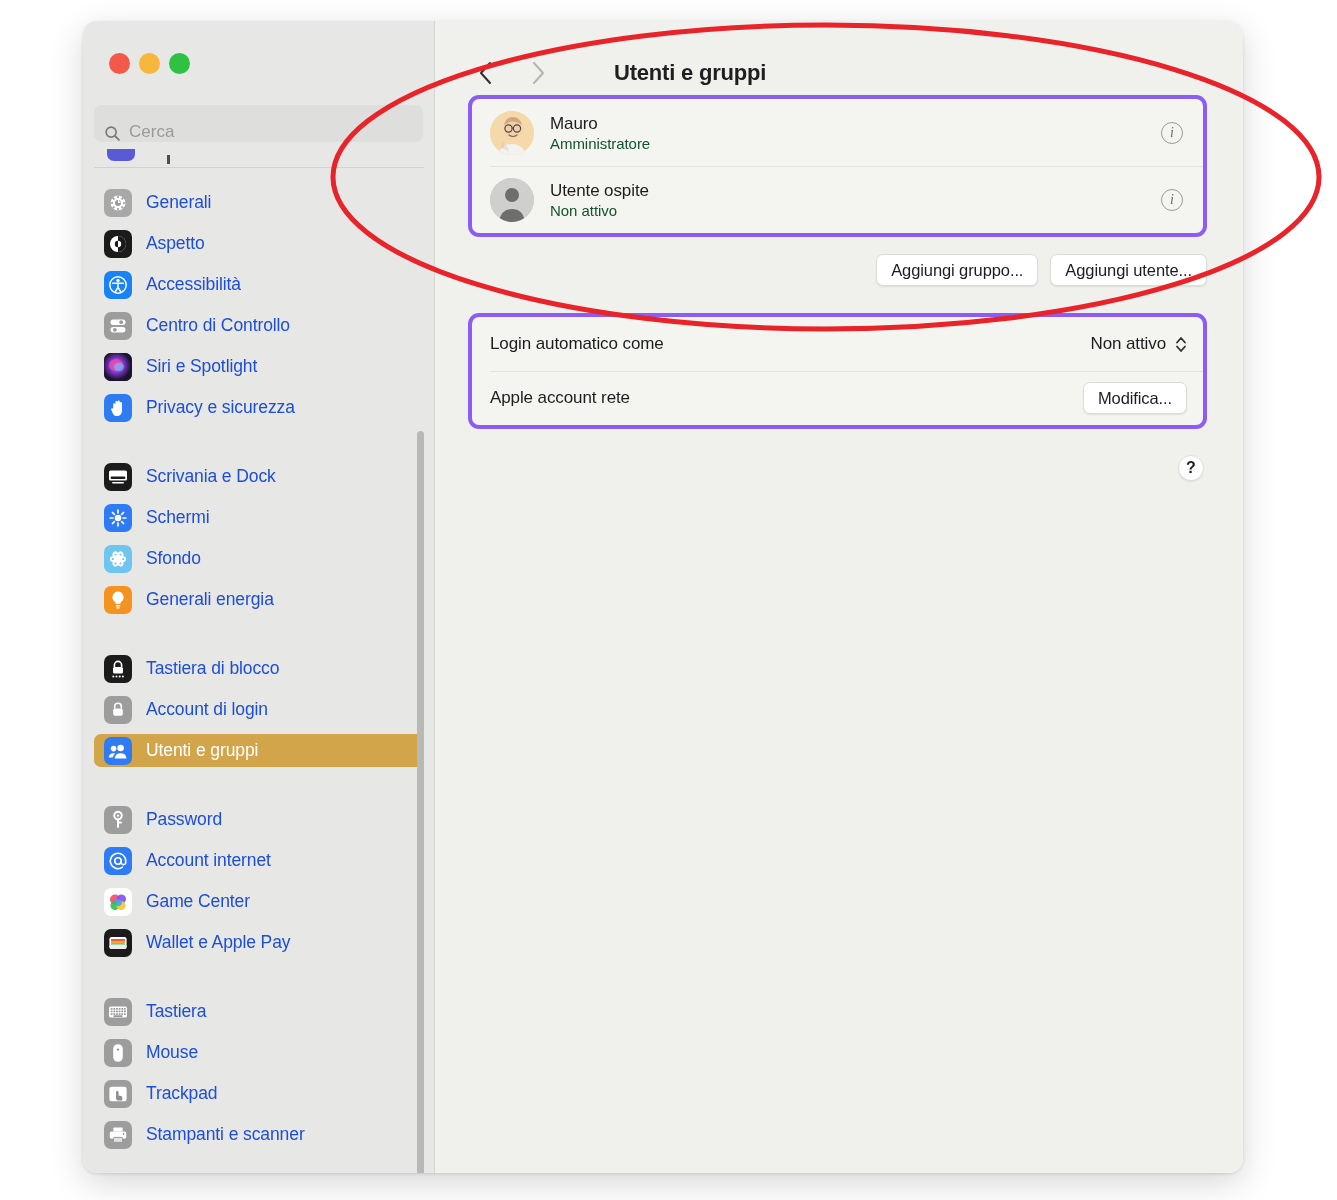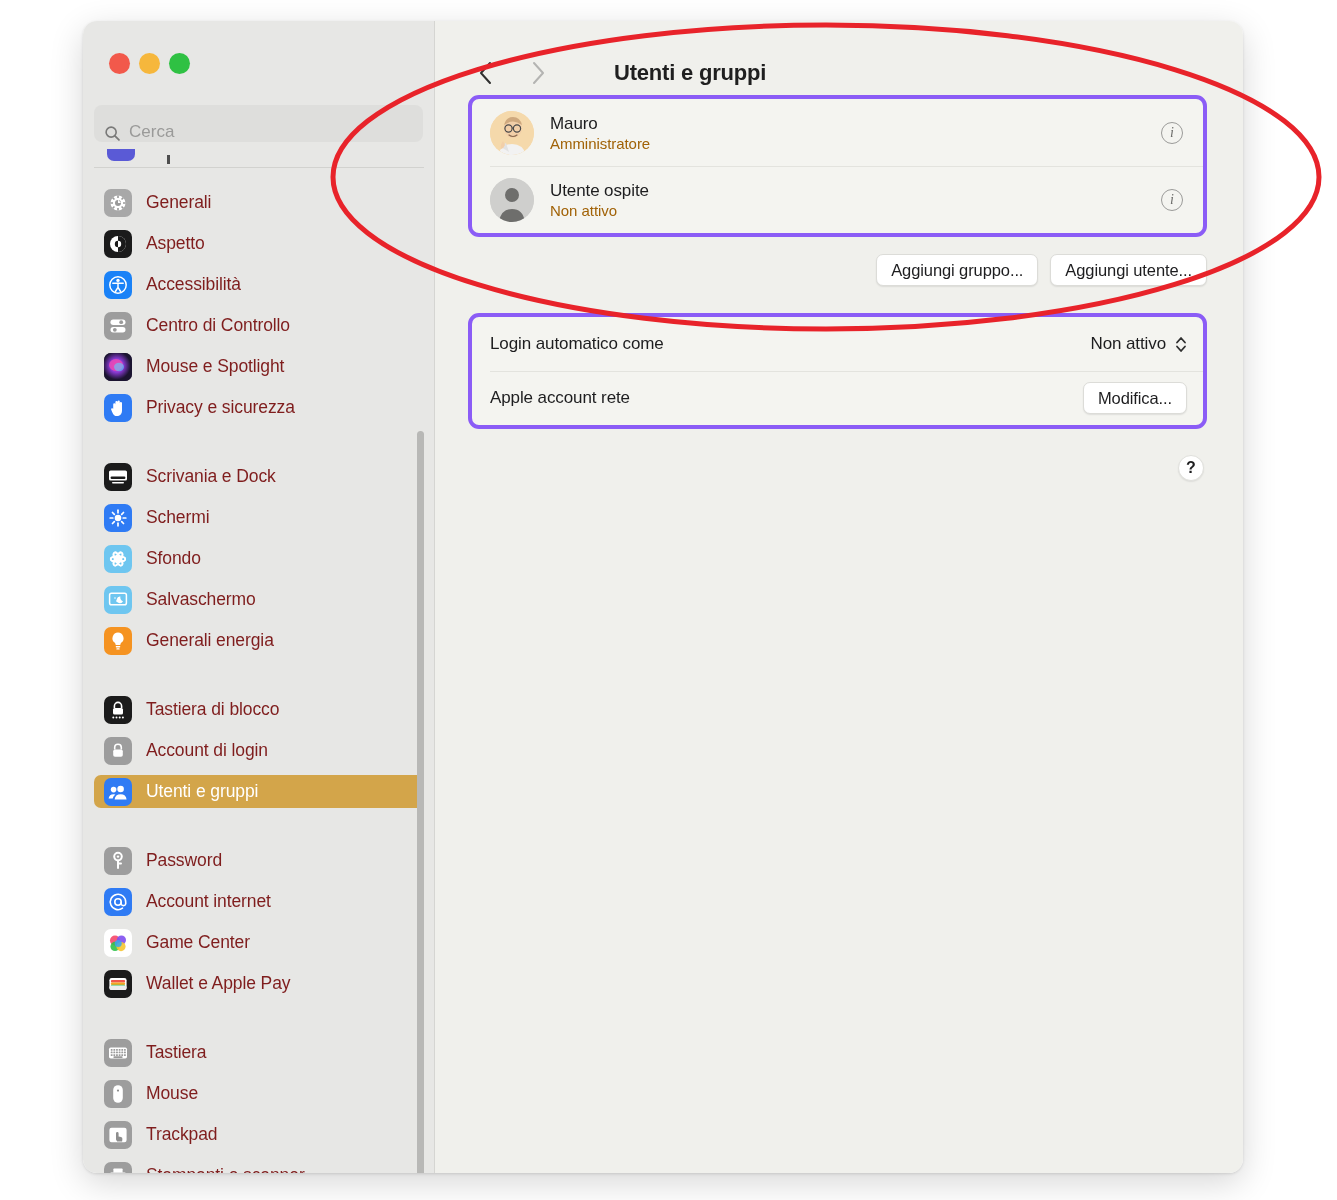--- a/index.html
+++ b/index.html
@@ -132,21 +132,21 @@
     gap: 14px;
     height: 33px;
     padding: 0 10px;
     border-radius: 7px;
     margin-bottom: 8px;
     cursor: default;
   }
   .nav-item.selected { background: #d3a54a; }
   .nav-item .nav-label {
     font-size: 17.5px;
-    color: #7f1d1d;
+    color: #1d4ed8;
     letter-spacing: -0.1px;
     white-space: nowrap;
   }
   .nav-item.selected .nav-label { color: #ffffff; }
 
   .nav-icon {
     width: 28px;
     height: 28px;
     flex: 0 0 28px;
     border-radius: 7px;
@@ -241,21 +241,21 @@
     border-radius: 50%;
     flex: 0 0 44px;
     overflow: hidden;
     position: relative;
   }
   .avatar.memoji { background: #f5d9ab; }
   .avatar.guest  { background: #cfcfcd; }
 
   .user-text { display: flex; flex-direction: column; gap: 1px; flex: 1 1 auto; }
   .user-name   { font-size: 17px; color: #1d1d1f; letter-spacing: -0.1px; }
-  .user-role   { font-size: 15px; color: #a16207; letter-spacing: -0.05px; }
+  .user-role   { font-size: 15px; color: #14532d; letter-spacing: -0.05px; }
 
   .info-btn {
     width: 22px; height: 22px;
     border-radius: 50%;
     border: 1.4px solid #9b9b99;
     display: flex; align-items: center; justify-content: center;
     font-size: 14px;
     color: #6d6d6b;
     font-family: "Liberation Serif", serif;
     font-style: italic;
@@ -436,21 +436,21 @@
                           <stop offset="0%" stop-color="#ff4fa0"></stop>
                           <stop offset="48%" stop-color="#8a3ad6"></stop>
                           <stop offset="100%" stop-color="#1b1430"></stop>
                         </radialGradient>
                       </defs>
                       <rect width="28" height="28" fill="url(#sg)"></rect>
                       <ellipse cx="12" cy="12" rx="7" ry="6" fill="#e94ab8" opacity=".85"></ellipse>
                       <ellipse cx="15" cy="14" rx="5" ry="4.2" fill="#5ad1ff" opacity=".6"></ellipse>
                     </svg>
                   </div>
-                  <span class="nav-label">Mouse e Spotlight</span>
+                  <span class="nav-label">Siri e Spotlight</span>
                 </div>
                 <div class="nav-item">
                   <div class="nav-icon" style="background:#2f7bf4;border-radius:7px">
                     <svg width="17" height="18" viewBox="0 0 17 18">
                       <path d="M3.2 10.2 V5.4 a1.1 1.1 0 0 1 2.2 0 V9 V3.1 a1.1 1.1 0 0 1 2.2 0 V9 V2.6 a1.1 1.1 0 0 1 2.2 0 V9 V4.2 a1.1 1.1 0 0 1 2.2 0 v7.3 c0 3.6 -2.2 5.6 -5 5.6 c-2.4 0 -3.6 -1.3 -4.4 -3.2 l-1.4 -3.1 a1.1 1.1 0 0 1 2 -1z" fill="#fff"></path>
                     </svg>
                   </div>
                   <span class="nav-label">Privacy e sicurezza</span>
                 </div>
               </div>
@@ -492,31 +492,20 @@
                         <ellipse cx="10" cy="10" rx="7.4" ry="2.8" transform="rotate(0 10 10)"></ellipse>
                         <ellipse cx="10" cy="10" rx="7.4" ry="2.8" transform="rotate(59.99999999999999 10 10)"></ellipse>
                         <ellipse cx="10" cy="10" rx="7.4" ry="2.8" transform="rotate(119.99999999999999 10 10)"></ellipse>
                         <ellipse cx="10" cy="10" rx="7.4" ry="2.8" transform="rotate(180 10 10)"></ellipse>
                         <ellipse cx="10" cy="10" rx="7.4" ry="2.8" transform="rotate(239.99999999999997 10 10)"></ellipse>
                         <ellipse cx="10" cy="10" rx="7.4" ry="2.8" transform="rotate(300.00000000000006 10 10)"></ellipse>
                       </g>
                     </svg>
                   </div>
                   <span class="nav-label">Sfondo</span>
-                </div>
-                <div class="nav-item">
-                  <div class="nav-icon" style="background:#6ec6f0;border-radius:7px">
-                    <svg width="20" height="18" viewBox="0 0 20 18">
-                      <rect x="1.6" y="2.2" width="16.8" height="11.6" rx="1.8" fill="none" stroke="#fff" stroke-width="1.5"></rect>
-                      <path d="M12.4 5.6 a3.3 3.3 0 1 0 2.6 4.6 a4 4 0 0 1 -2.6 -4.6z" fill="#fff"></path>
-                      <circle cx="7" cy="7" r=".8" fill="#fff"></circle>
-                      <circle cx="8.8" cy="10" r=".7" fill="#fff"></circle>
-                    </svg>
-                  </div>
-                  <span class="nav-label">Salvaschermo</span>
                 </div>
                 <div class="nav-item">
                   <div class="nav-icon" style="background:#f59321;border-radius:7px">
                     <svg width="16" height="20" viewBox="0 0 16 20">
                       <path d="M8 1.6 a5.6 5.6 0 0 1 3.4 10 c-.8 .7 -1.1 1.5 -1.1 2.4 h-4.6 c0 -.9 -.3 -1.7 -1.1 -2.4 A5.6 5.6 0 0 1 8 1.6z" fill="#fff"></path>
                       <rect x="5.7" y="15" width="4.6" height="1.5" rx=".7" fill="#fff"></rect>
                       <rect x="6.3" y="17.2" width="3.4" height="1.4" rx=".7" fill="#fff"></rect>
                     </svg>
                   </div>
                   <span class="nav-label">Generali energia</span>

